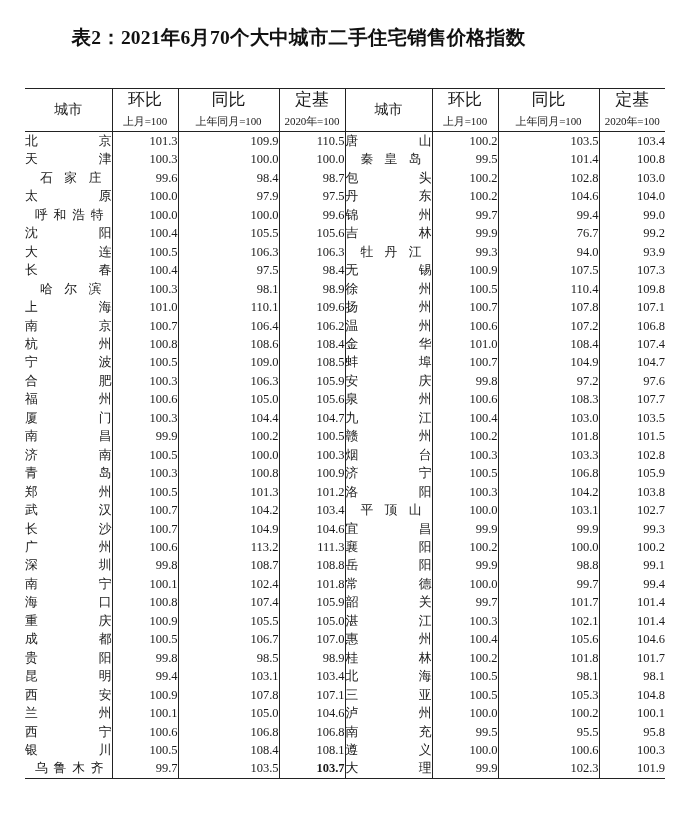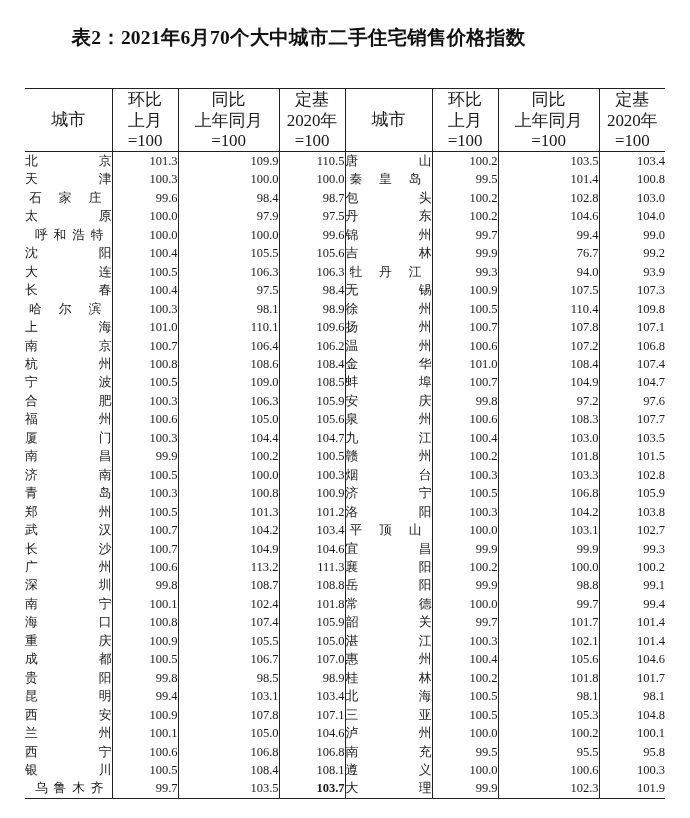--- a/index.html
+++ b/index.html
@@ -69,31 +69,31 @@
     border-bottom: 1.6px solid #222;
   }
   .rule-thin {
     border-bottom: 1px solid #222;
   }
   .vr { border-right: 1px solid #222; }
 
   
   .hdr-city {
     text-align: center;
-    font-size: 17px;
+    font-size: 14px;
     line-height: 1.2;
   }
   .hdr-top {
     text-align: center;
     font-size: 17px;
     height: 22px;
     line-height: 22px;
   }
   .hdr-sub {
-    font-size: 17px;
+    font-size: 11px;
     height: 20px;
     line-height: 20px;
     letter-spacing: -0.1px;
   }
 
   
   tbody tr { height: 18.45px; }
 
   td.city {
     font-size: 12.8px;
@@ -101,21 +101,21 @@
     height: 18.45px;
     padding: 0 10px 0 12px;
     text-align: justify;
     text-align-last: justify;
     text-justify: inter-character;
     white-space: nowrap;
     overflow: hidden;
   }
   
   td.city.c4 { padding: 0 8px 0 10px; margin-top: 28px; }
-  td.city.c3 { padding: 0 10px 0 4px; margin-top: 20px; }
+  td.city.c3 { padding: 0 10px 0 15px; margin-top: 20px; }
 
   td.num {
     font-size: 12.5px;
     line-height: 18.45px;
     height: 18.45px;
     text-align: right;
     padding-right: 7px;
     white-space: nowrap;
     font-family: "Liberation Serif", "DejaVu Serif", serif;
   }

